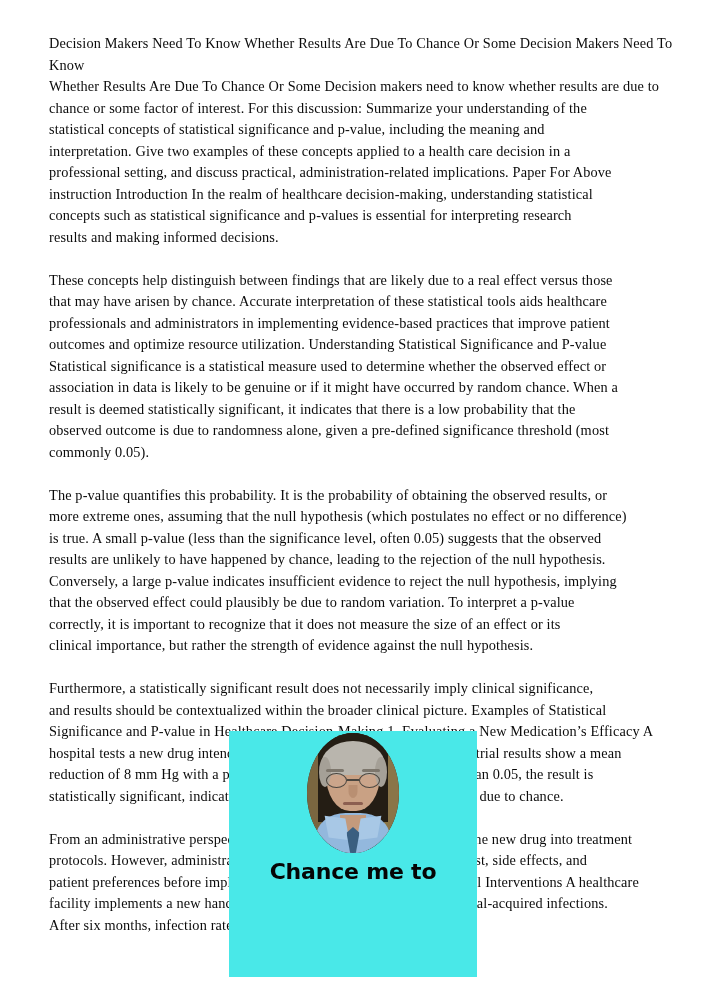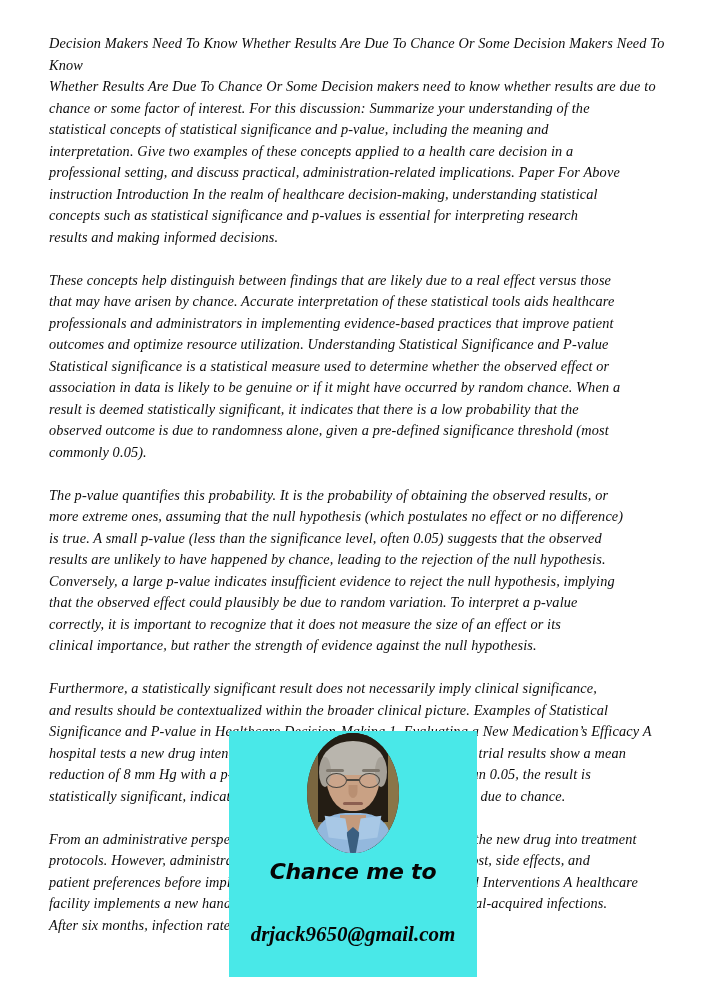--- a/index.html
+++ b/index.html
@@ -11,21 +11,20 @@
   body {
     font-family: "Liberation Serif", "DejaVu Serif", serif;
     color: #000000;
   }
   #page {
     position: relative;
     width: 708px;
     height: 1000px;
     background: #ffffff;
     overflow: hidden;
-    font-style: italic;
   }
   .doc-body {
     position: absolute;
     left: 49px;
     top: 33px;
     width: 652px;
   }
   .para {
     font-family: "Liberation Serif", "DejaVu Serif", serif;
     font-size: 14.3px;
@@ -302,16 +301,15 @@
         </div>
         <div class="nose"></div>
         <div class="mouth"></div>
       </div>
     </div>
 
     <div class="overlay-headings">
       <div class="overlay-line">Chance me to</div>
     </div>
 
-    <div class="overlay-email">drjack9650@gmail.com</div>
   </div>
 
 </div>
 
 </body></html>

